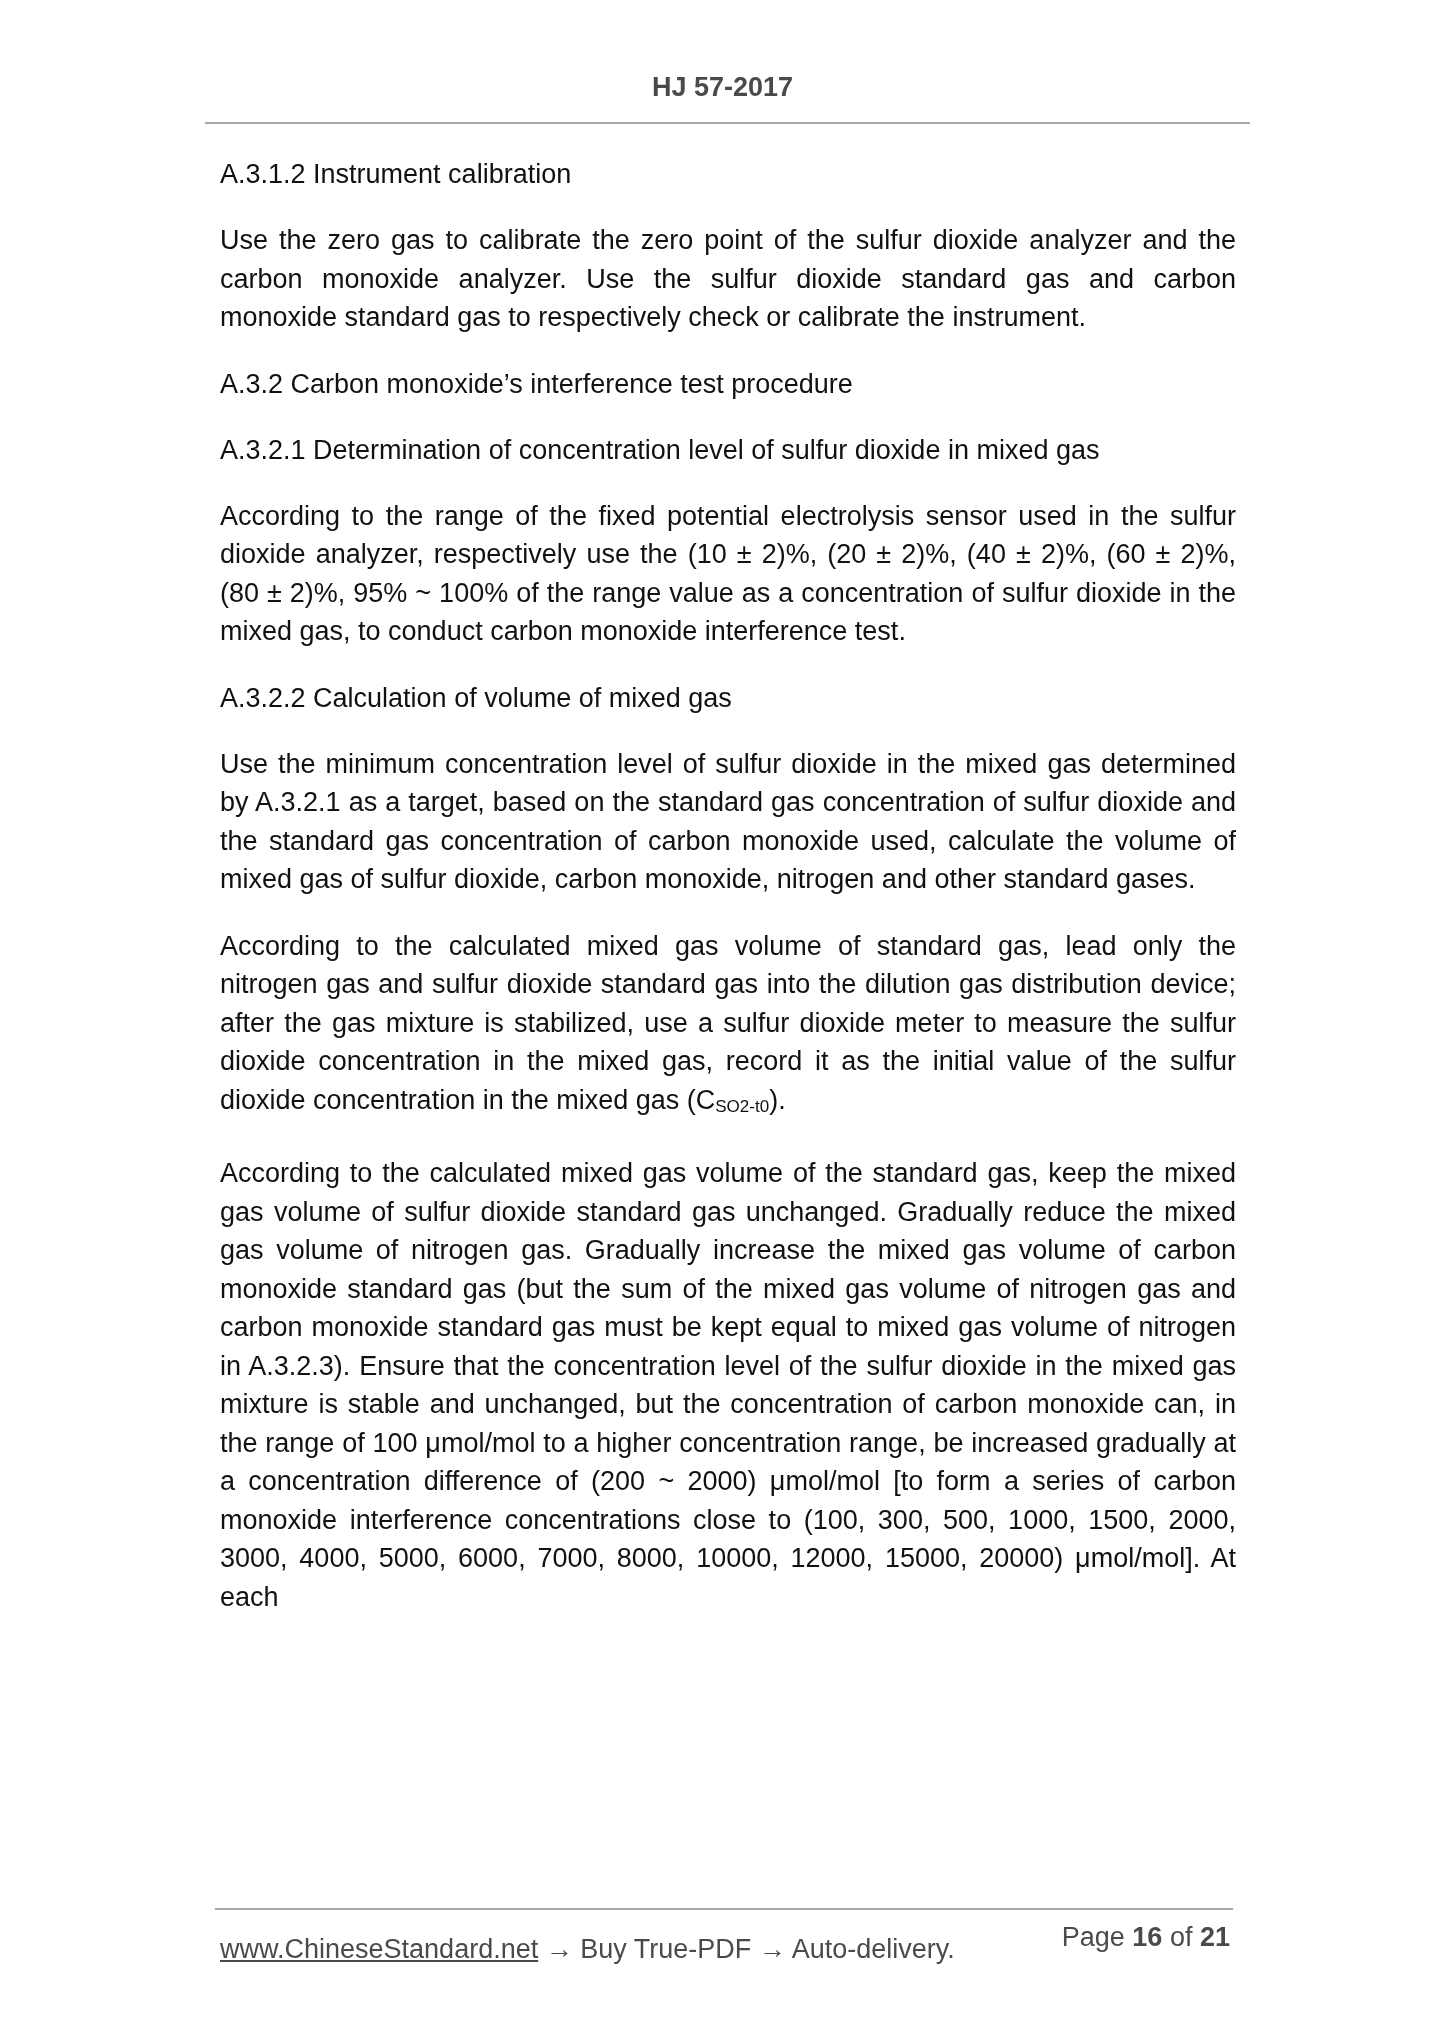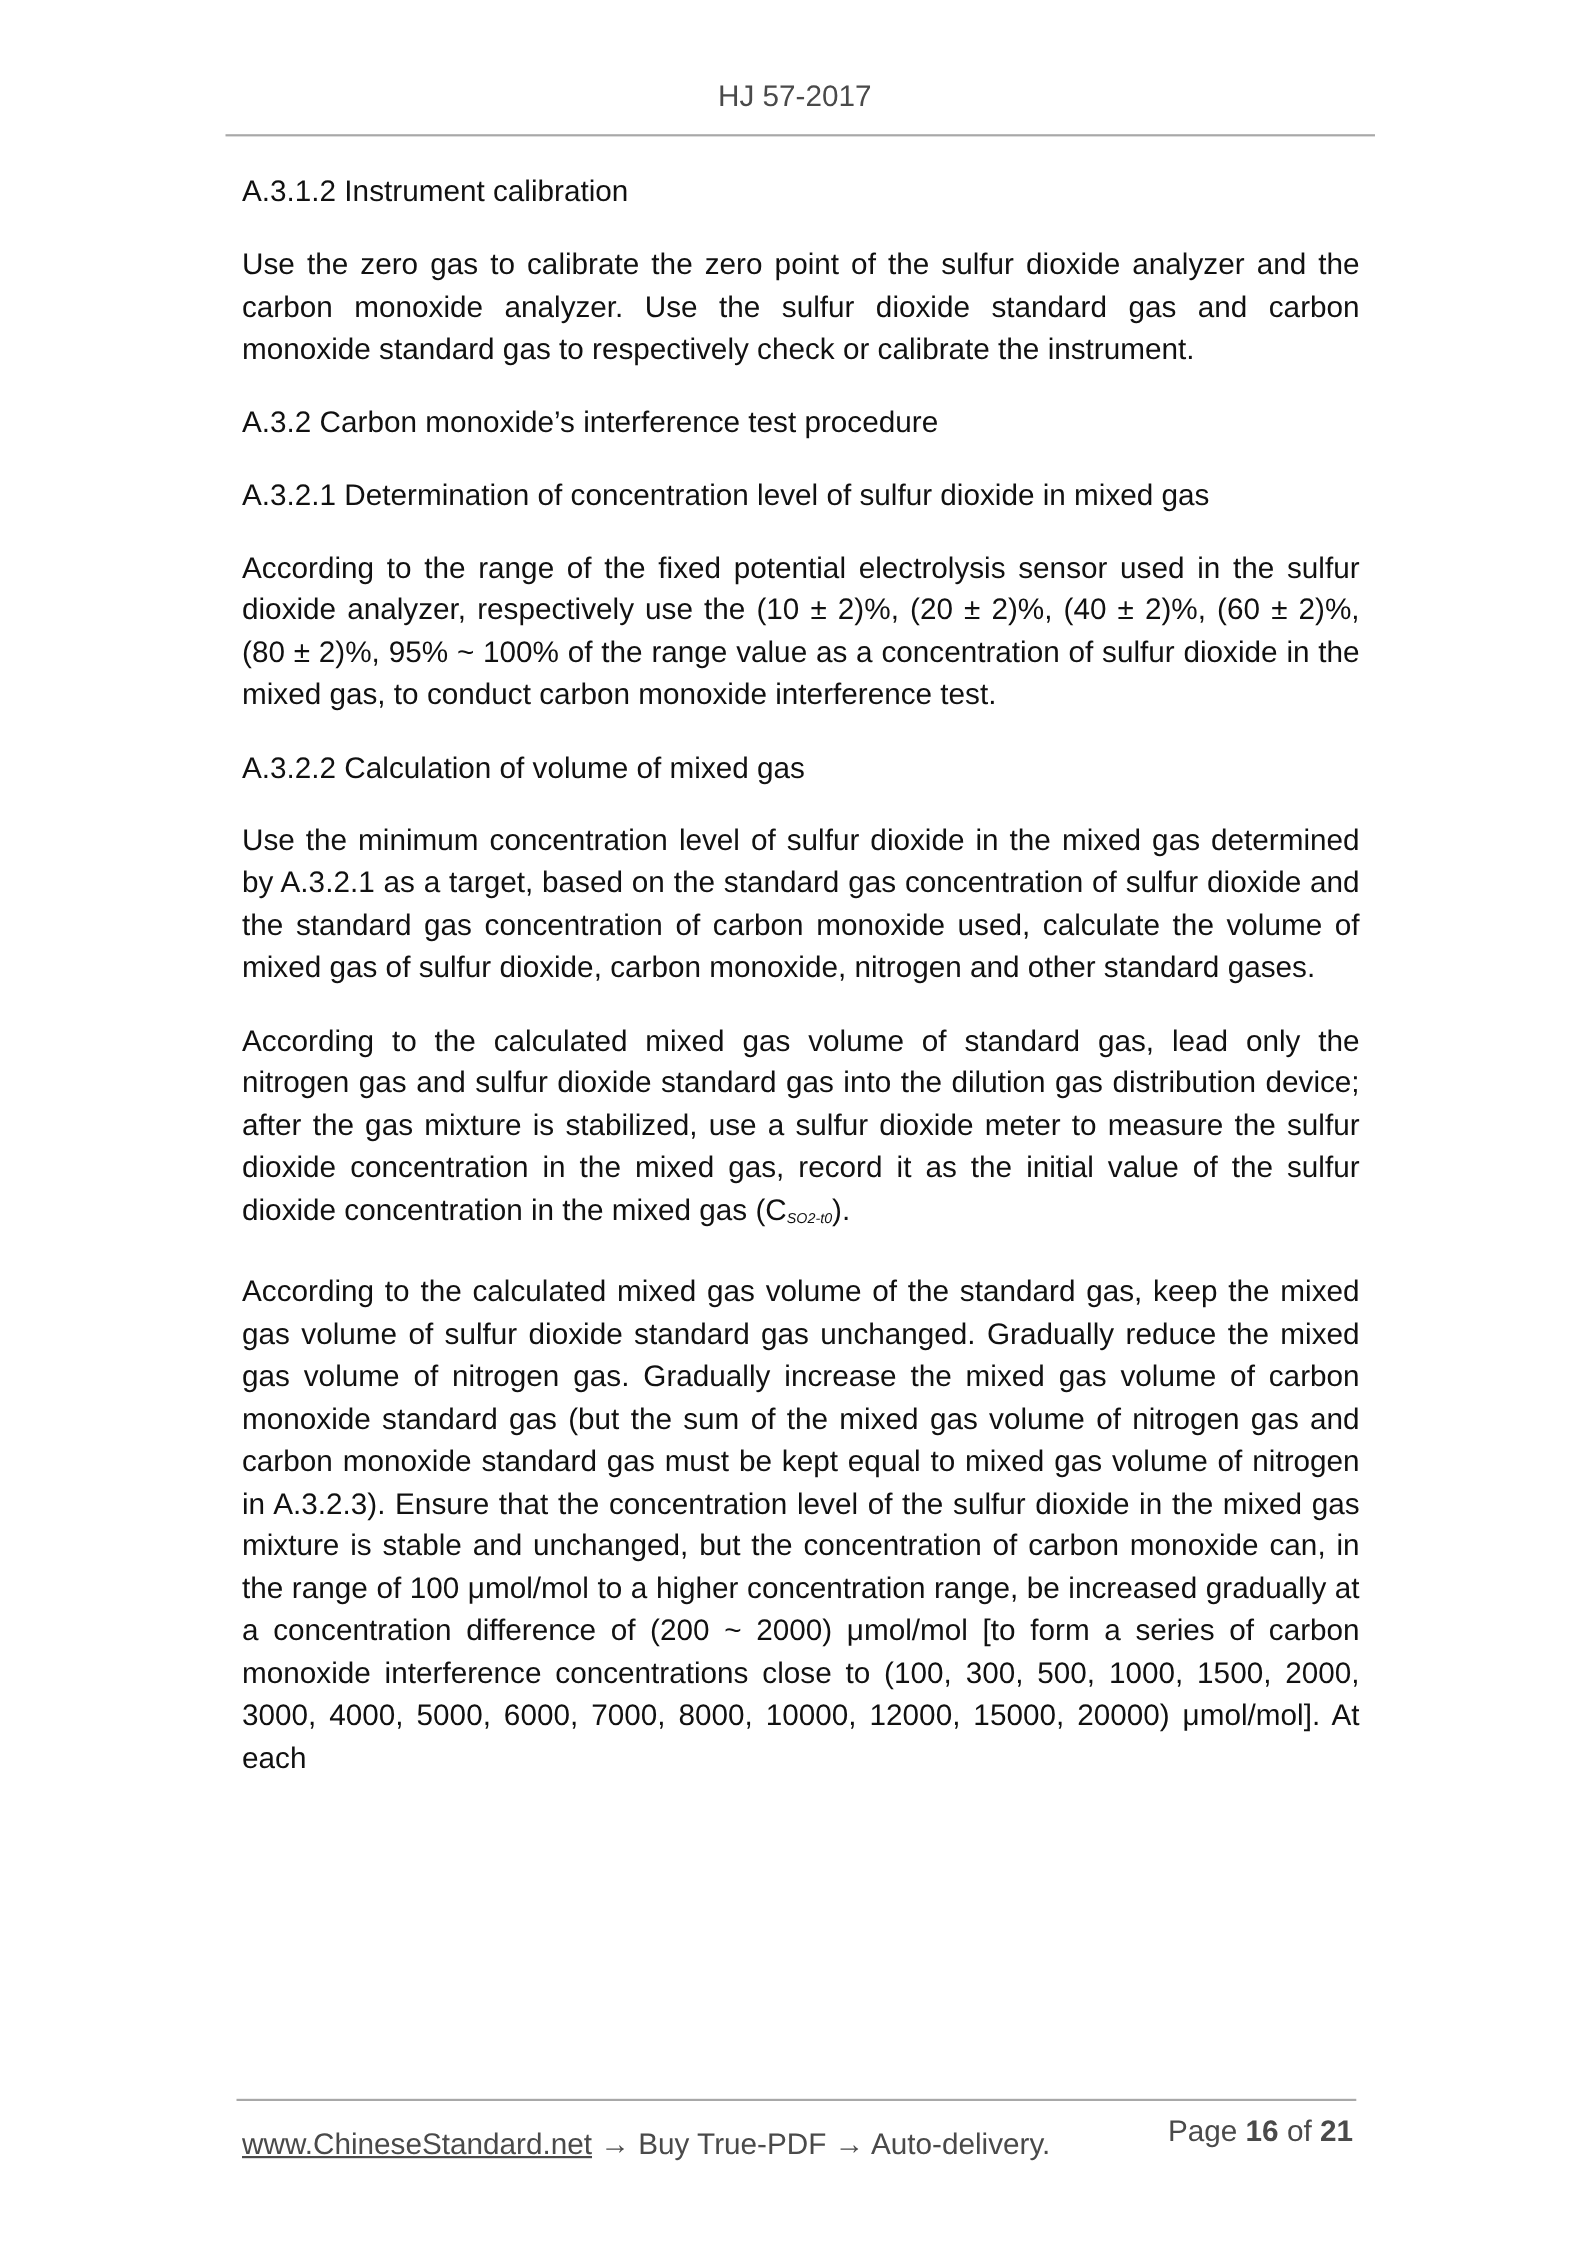--- a/index.html
+++ b/index.html
@@ -1,26 +1,26 @@
 <!DOCTYPE html>
 <html><head>
 <meta charset="utf-8">
 <style>
   html, body { margin: 0; padding: 0; background: #ffffff; }
   body { width: 1445px; height: 2044px; position: relative; overflow: hidden;
          font-family: "Liberation Sans", sans-serif; color: #111111; }
   .header-title { position: absolute; top: 72px; left: 0; width: 1445px; text-align: center;
-                  font-size: 27px; color: #4a4a4a; }
+                  font-size: 27px; color: #4a4a4a; font-weight: bold; }
   .header-rule { position: absolute; top: 122px; left: 205px; width: 1045px; height: 2px; background: #a8a8a8; }
   .content { position: absolute; top: 155px; left: 220px; width: 1016px; }
   h3 { font-size: 27px; font-weight: normal; margin: 0; line-height: 38px; text-align: justify; }
   p { font-size: 27px; margin: 0; line-height: 38.5px; text-align: justify; }
   .blk { margin-bottom: 28px; }
   .hd { margin-bottom: 28px; }
-  sub { font-size: 13px; vertical-align: -3px; font-style: italic; }
+  sub { font-size: 17px; vertical-align: -3px; }
   .footer-rule { position: absolute; top: 1908px; left: 215px; width: 1018px; height: 2px; background: #a8a8a8; }
   .footer { position: absolute; top: 1922px; left: 220px; width: 1010px; font-size: 27px; color: #4a4a4a; }
   .footer .left { position: absolute; left: 0; top: 12px; }
   .footer .right { position: absolute; right: 0; top: 0; }
   .footer a { color: #4a4a4a; text-decoration: underline; }
   .footer b { font-weight: bold; }
 </style>
 </head>
 <body>
 

